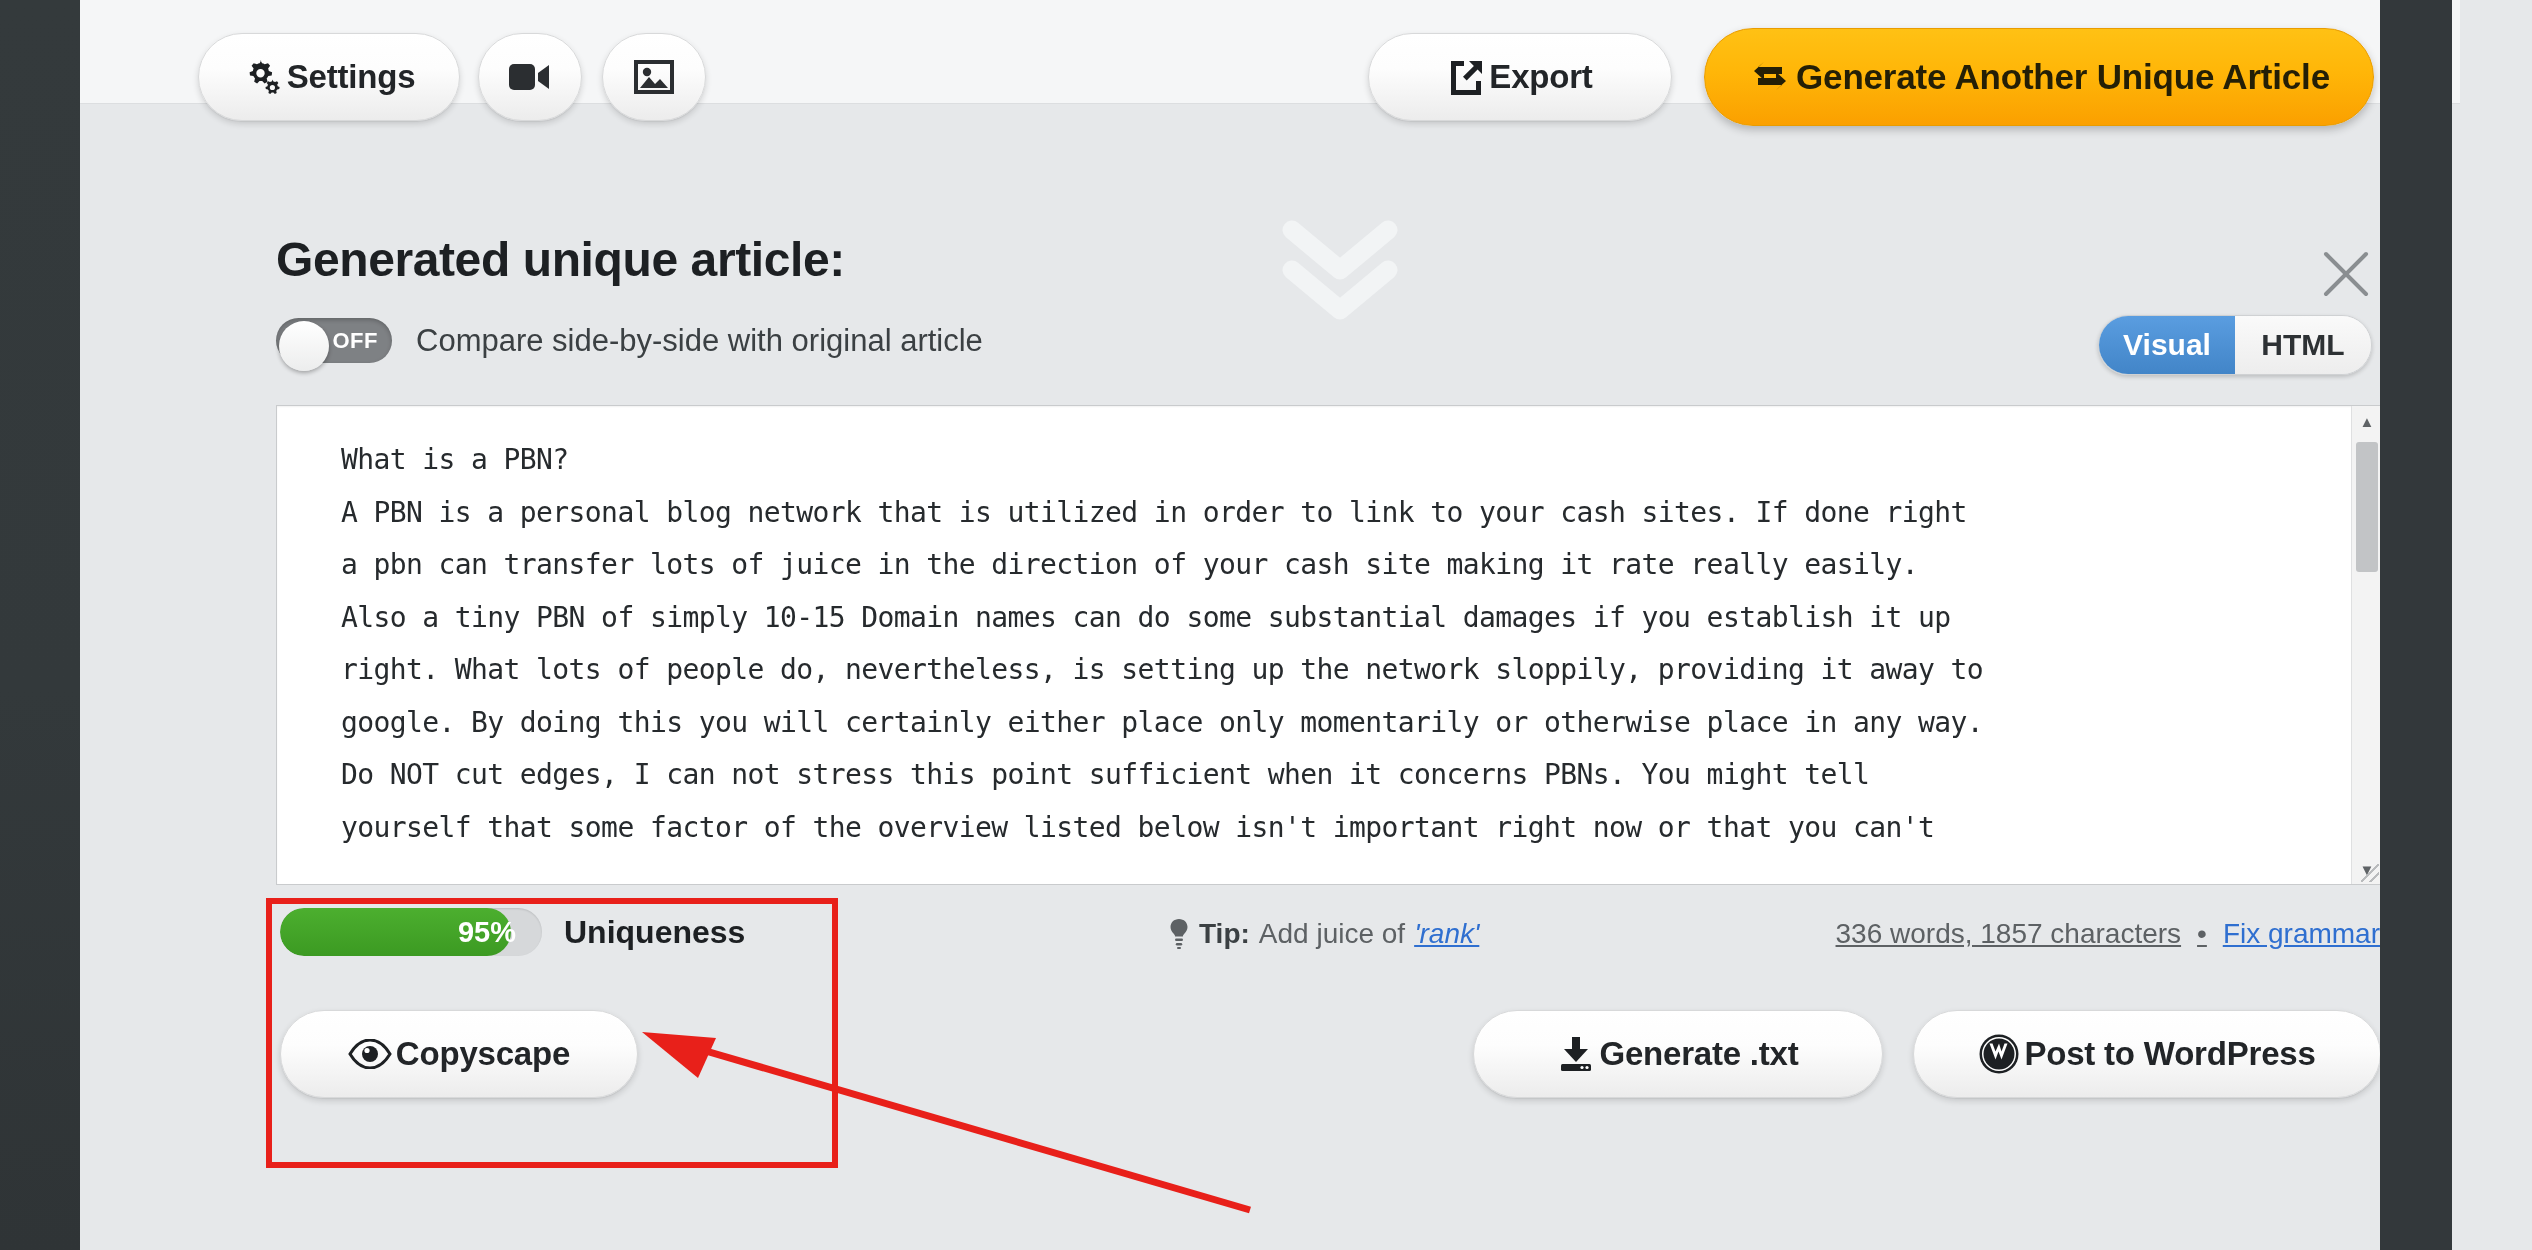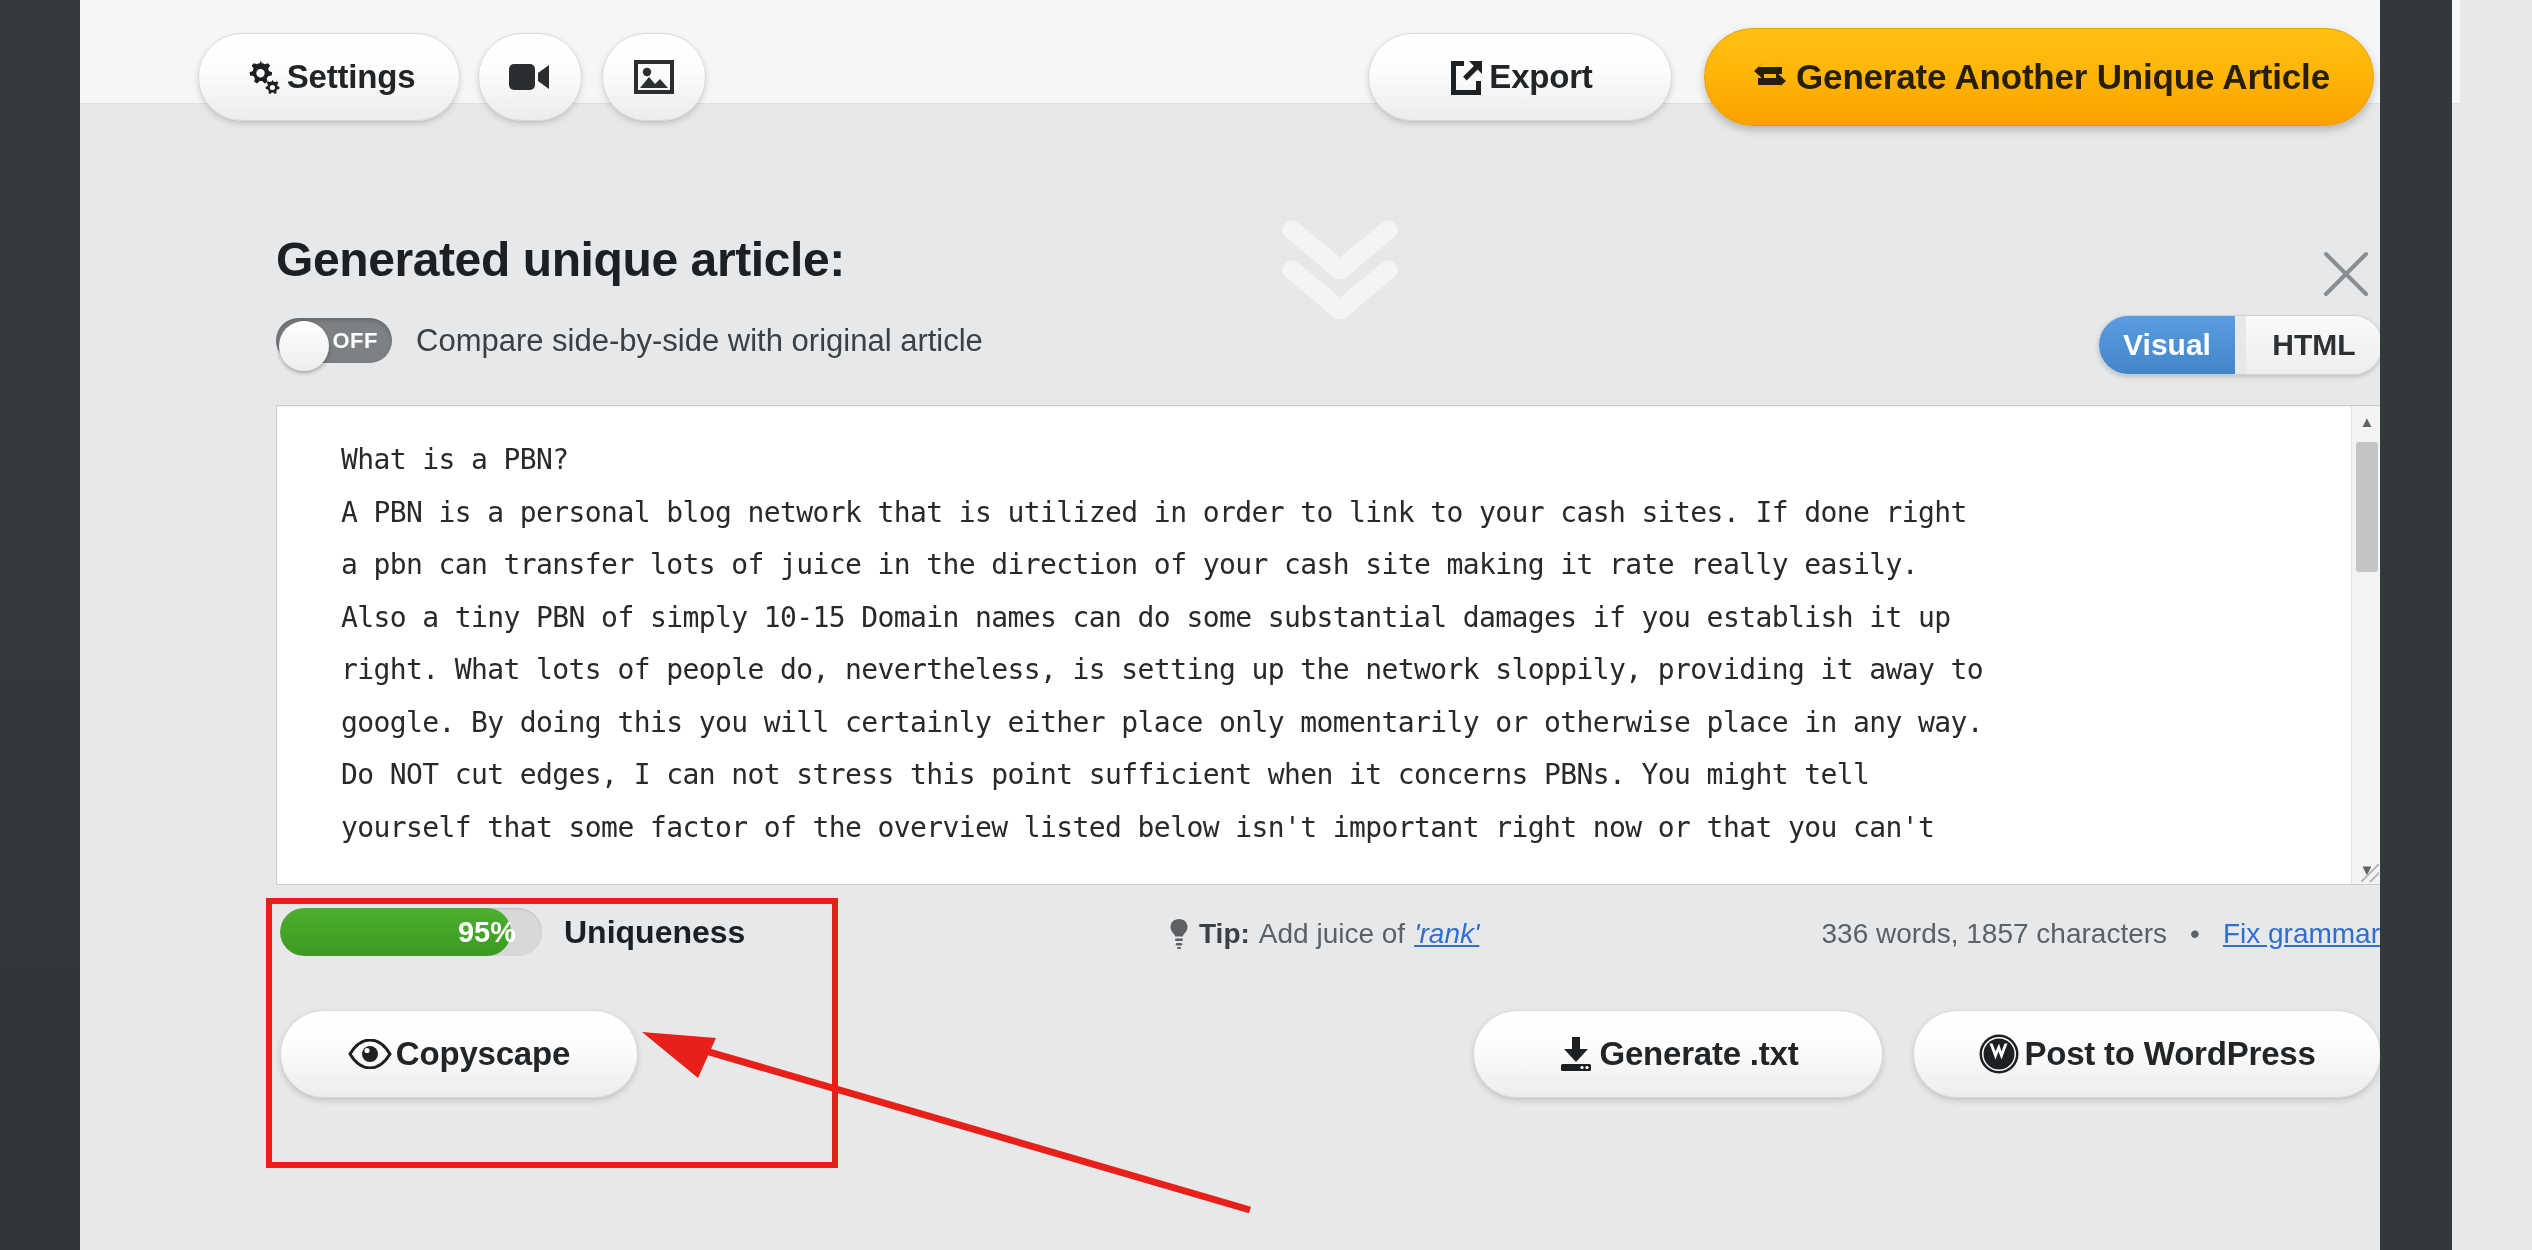--- a/index.html
+++ b/index.html
@@ -111,21 +111,21 @@
     display: flex; border-radius: 999px; overflow: hidden;
     box-shadow: 0 2px 4px rgba(0,0,0,0.18);
     border: 1px solid #cfd1d3;
     justify-content: space-between;
   }
   .view-switch .seg {
     width: 136px; height: 58px; display: flex; align-items: center; justify-content: center;
     font-size: 30px; font-weight: 700; cursor: pointer;
   }
   .view-switch .seg.active { background: linear-gradient(180deg,#5a9de0,#4285c8); color: #fff; }
-  .view-switch .seg.inactive { background: linear-gradient(180deg,#fafafa,#ededed); color: #2d3134; margin-left: 11px; }
+  .view-switch .seg.inactive { background: linear-gradient(180deg,#fafafa,#ededed); color: #2d3134; }
 
   
   .editor {
     position: absolute; left: 196px; top: 405px; width: 2106px; height: 480px;
     background: #ffffff; border: 1px solid #c9cbcd;
     box-shadow: inset 0 1px 2px rgba(0,0,0,0.06);
     overflow: hidden;
   }
   .editor-text {
     position: absolute; left: 64px; top: 28px; right: 46px;
@@ -176,22 +176,23 @@
 
   .tip {
     position: absolute; left: 1088px; top: 918px;
     font-size: 28px; color: #5d6164; display: flex; align-items: center; gap: 9px;
   }
   .tip b { color: #3b4043; }
   .tip .link { color: #2f6fd0; text-decoration: underline; font-style: italic; cursor: pointer; }
 
   .counts {
     position: absolute; right: 152px; top: 918px;
-    font-size: 28px; color: #5d6164; display: flex; align-items: center; gap: 23px;
+    font-size: 28px; color: #5d6164; display: flex; align-items: center; gap: 16px;
     white-space: nowrap;
+    text-decoration: underline;
   }
   .counts .dot { color: #5d6164; }
   .counts .link { color: #2f6fd0; text-decoration: underline; cursor: pointer; }
 
   
   .btn-copyscape { left: 200px;  top: 1010px; width: 358px; height: 88px; }
   .btn-download  { left: 1393px; top: 1010px; width: 410px; height: 88px; }
   .btn-wordpress { left: 1833px; top: 1010px; width: 468px; height: 88px; }
 
   

